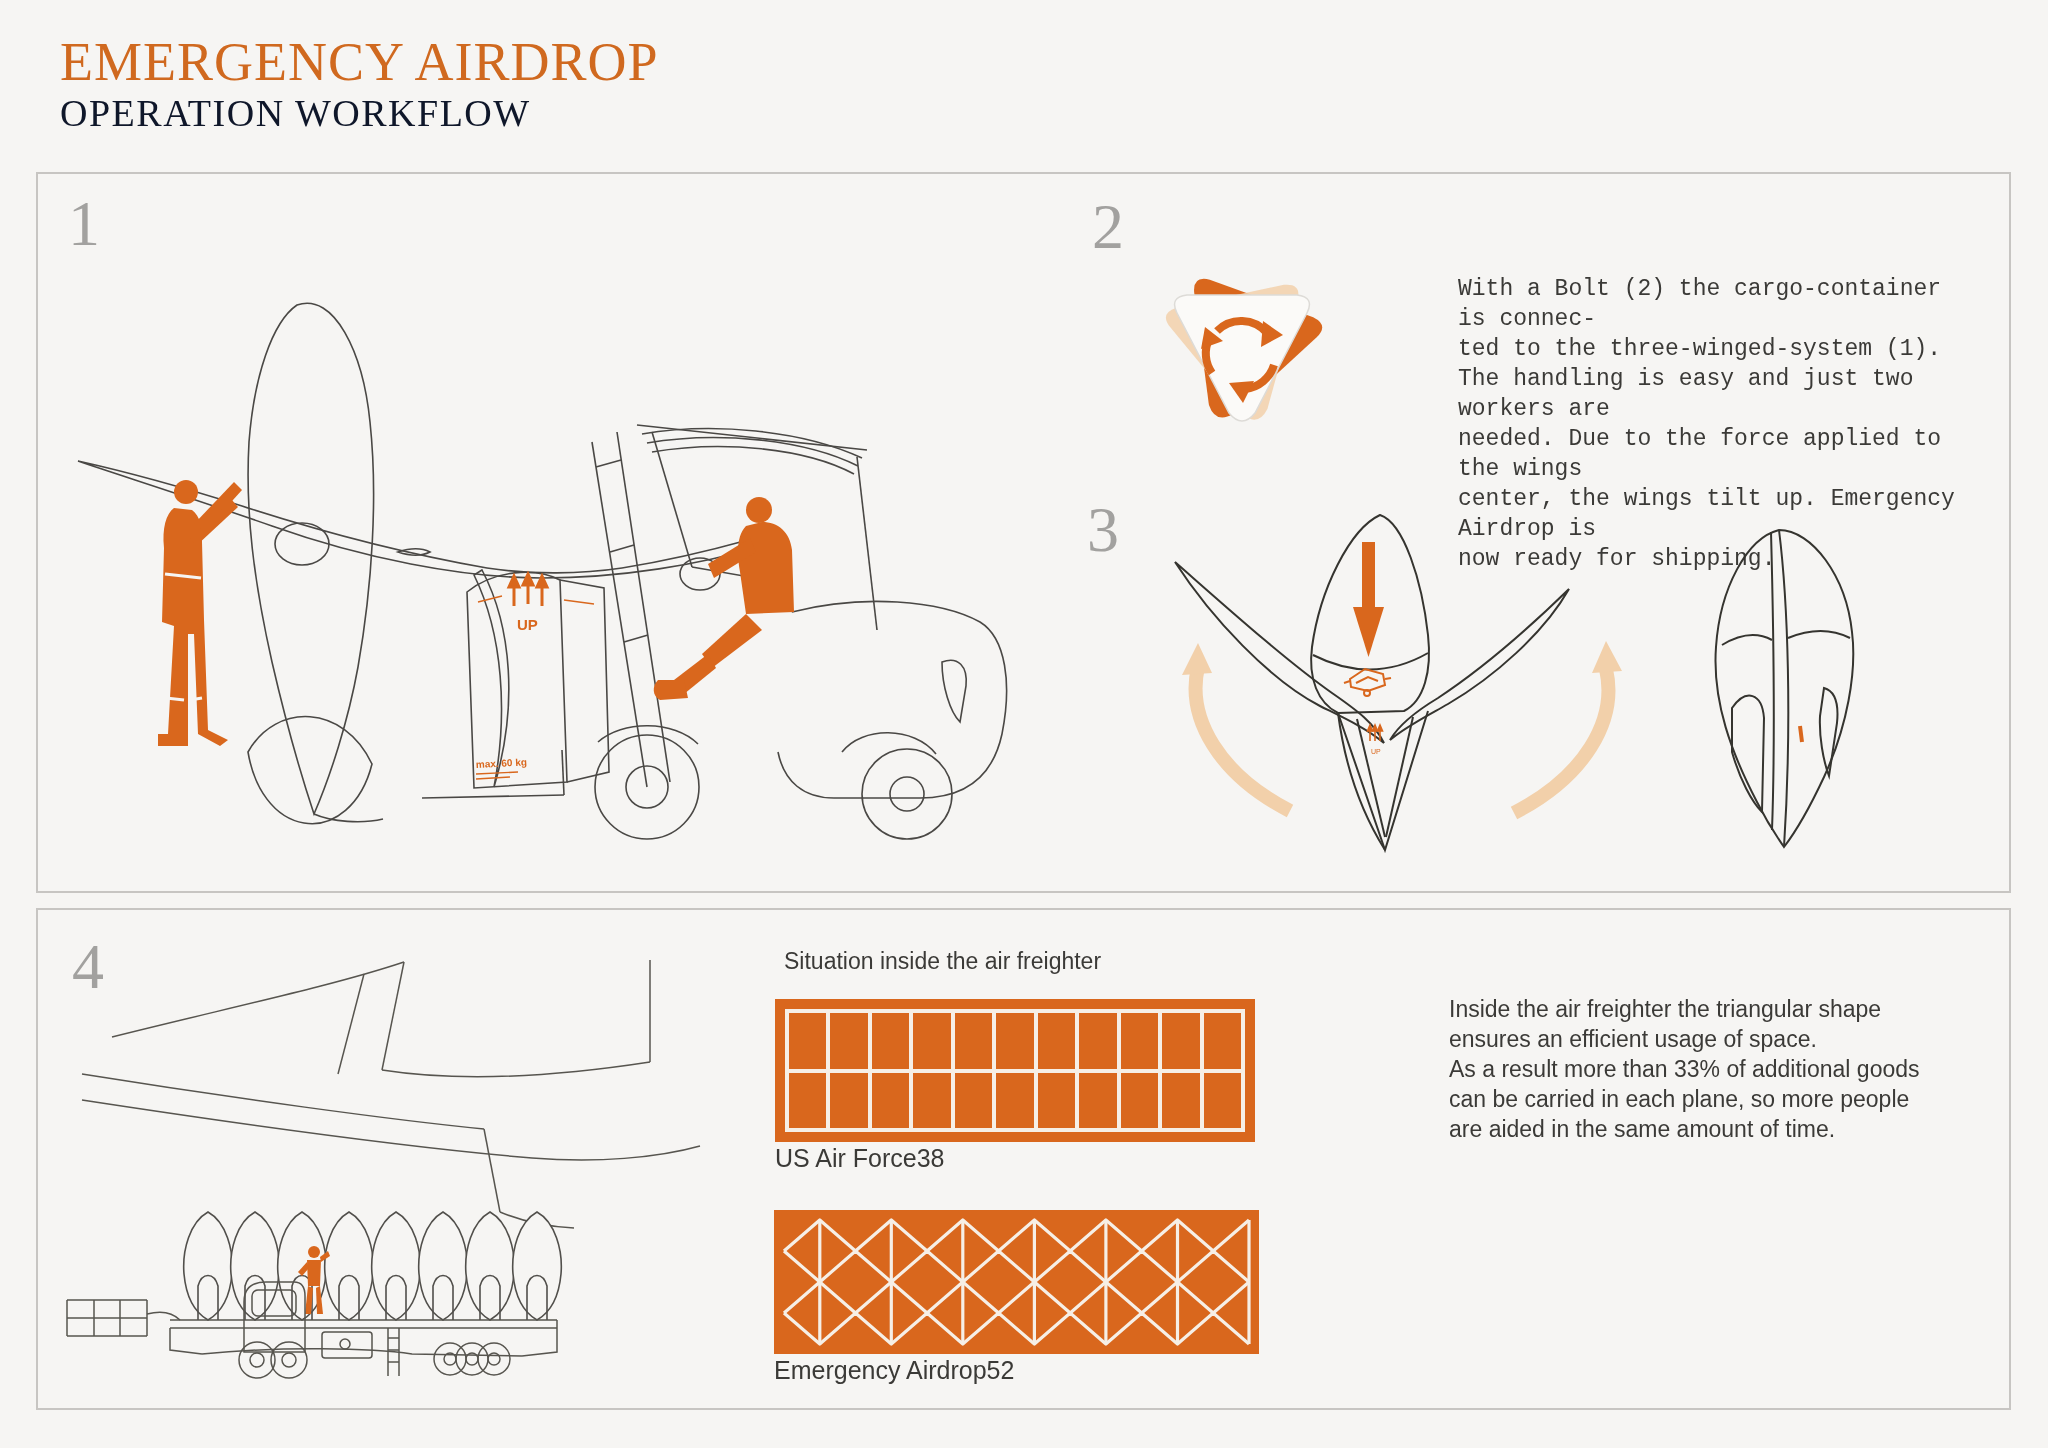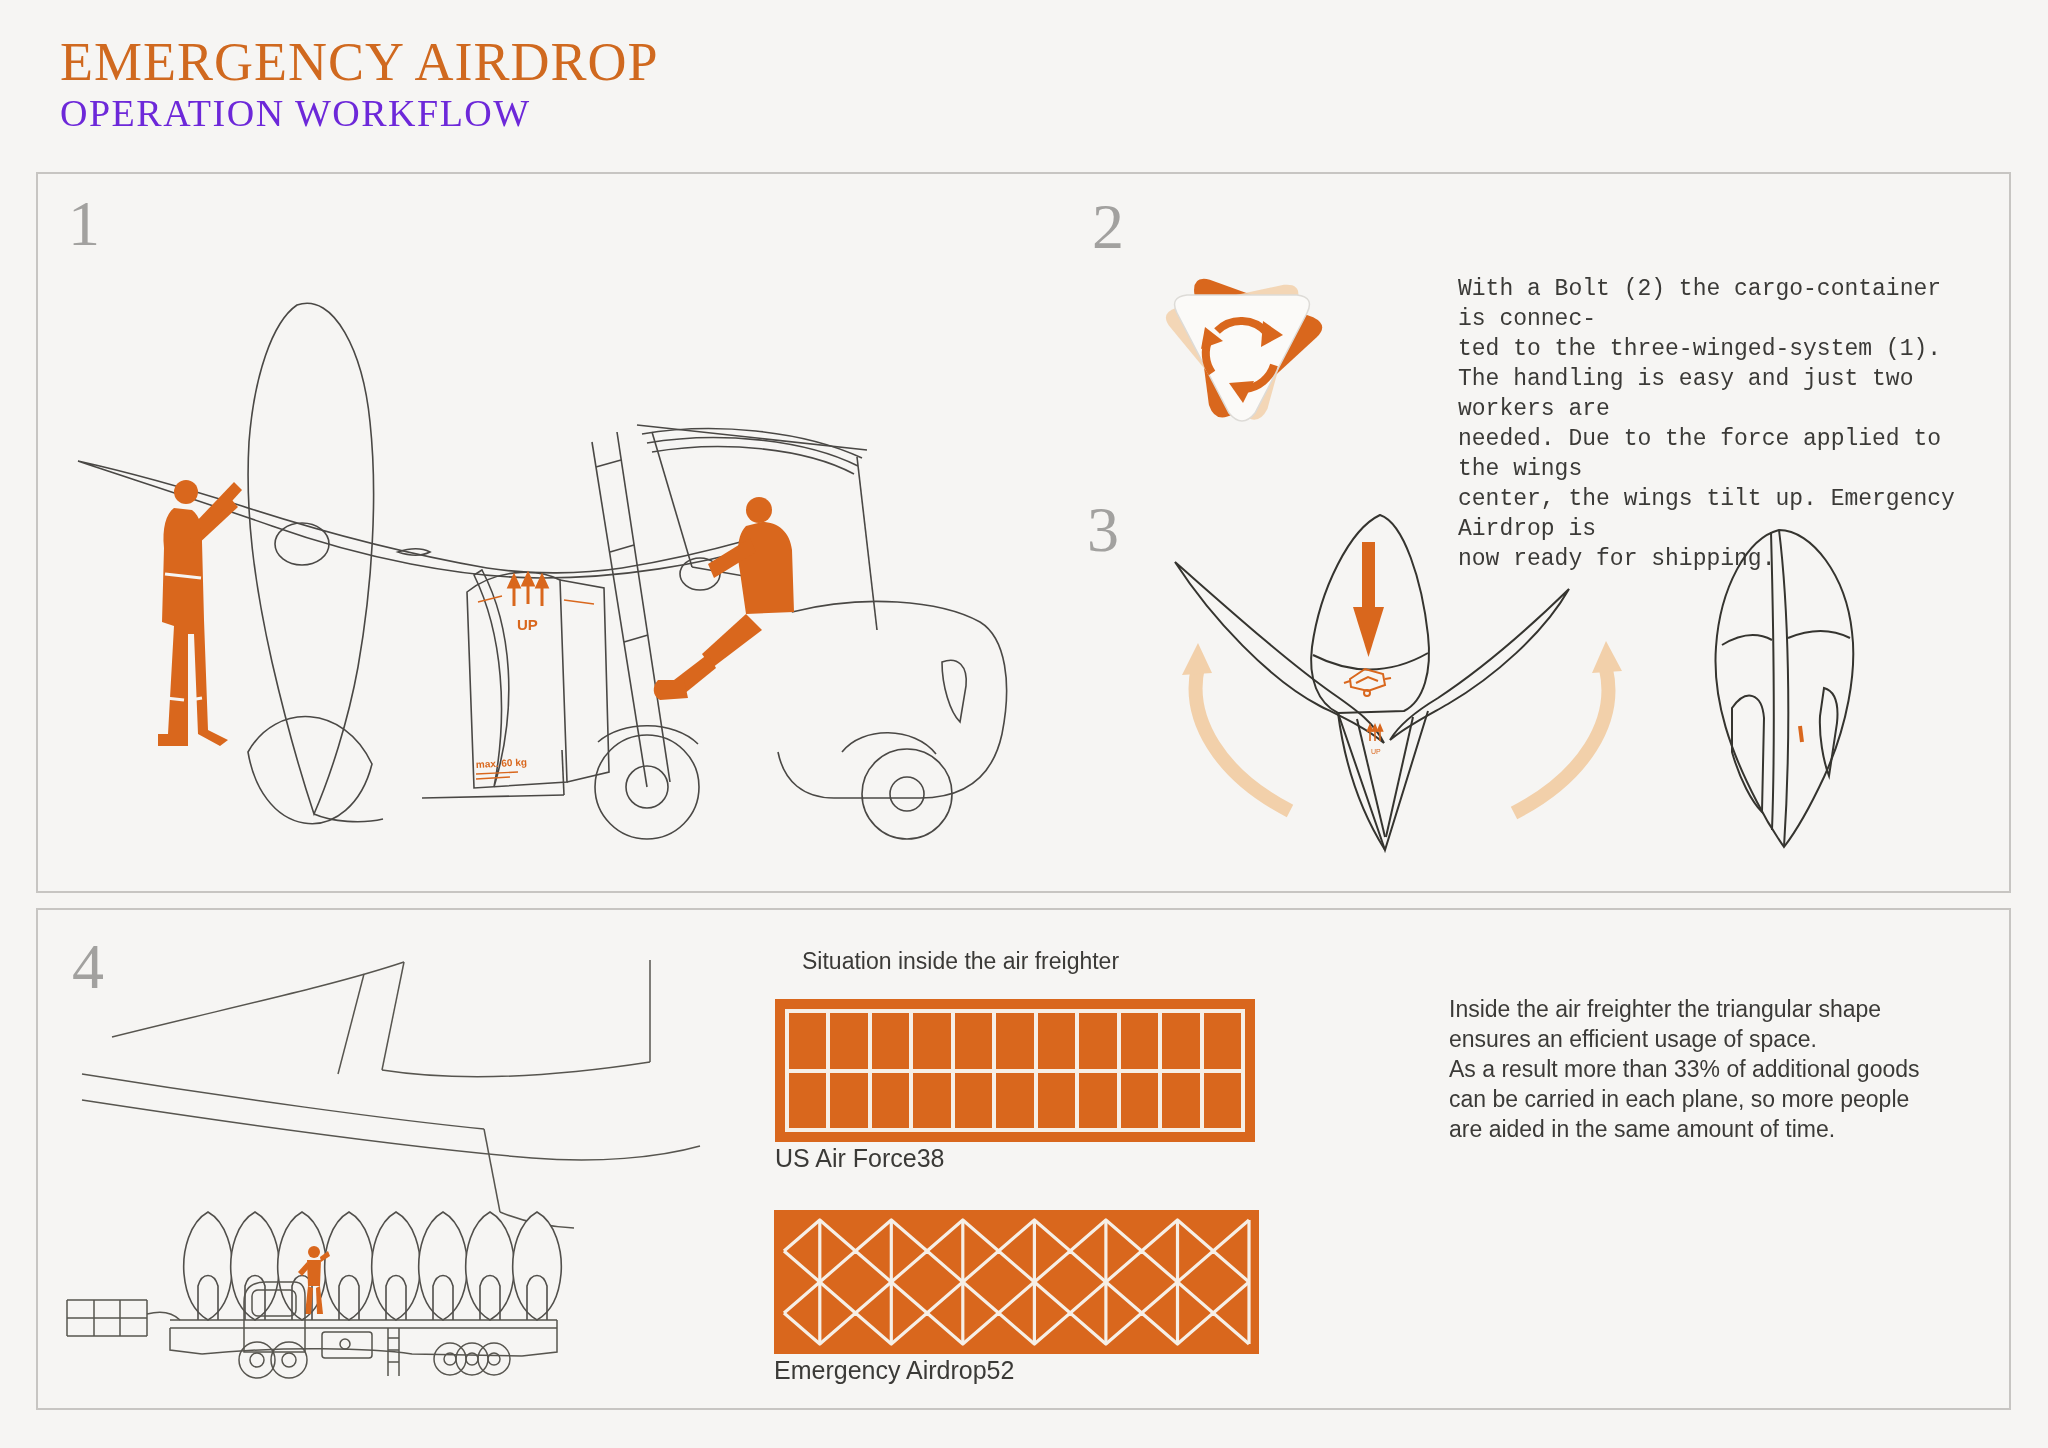--- a/index.html
+++ b/index.html
@@ -1,20 +1,20 @@
 <!DOCTYPE html>
 <html><head>
 <meta charset="utf-8">
 <style>
   html,body{margin:0;padding:0;background:#f6f5f3;}
   .page{position:relative;width:2048px;height:1448px;background:#f6f5f3;overflow:hidden;
         font-family:"Liberation Sans",sans-serif;color:#3b3a37;}
   .hdr{position:absolute;left:60px;top:34px;}
   .hdr .title{font-family:"Liberation Serif",serif;font-size:54px;letter-spacing:1px;color:#d0691f;line-height:1.05;}
-  .hdr .subtitle{font-family:"Liberation Serif",serif;font-size:38px;letter-spacing:1.5px;color:#6d28d9;line-height:1.1;margin-top:2px;}
+  .hdr .subtitle{font-family:"Liberation Serif",serif;font-size:38px;letter-spacing:1.5px;color:#0f172a;line-height:1.1;margin-top:2px;}
   .panel{position:absolute;left:36px;width:1975px;background:#f6f5f3;border:2px solid #c7c5c2;box-sizing:border-box;}
   .panel1{top:172px;height:721px;}
   .panel4{top:908px;height:502px;}
   .stepnum{position:absolute;font-family:"Liberation Serif",serif;font-size:64px;color:#a2a19f;line-height:1;}
   .txtblock{position:absolute;font-size:23px;line-height:30px;color:#3b3a37;}
   .caption{position:absolute;font-size:23px;color:#3b3a37;line-height:30px;}
   .cargo-box{position:absolute;background:#d9671d;box-sizing:border-box;padding:10px;}
   .cargo-grid{display:grid;gap:4px;background:#f6efe6;padding:4px;height:100%;box-sizing:border-box;}
   .cargo-grid .cell{background:#d9671d;}
   .labelrow{position:absolute;display:flex;justify-content:flex-start;font-size:25px;color:#3b3a37;}
@@ -307,21 +307,21 @@
           <circle cx="237" cy="438" r="7"></circle>
         <circle cx="398" cy="437" r="16"></circle>
           <circle cx="398" cy="437" r="6"></circle>
         <circle cx="420" cy="437" r="16"></circle>
           <circle cx="420" cy="437" r="6"></circle>
         <circle cx="442" cy="437" r="16"></circle>
           <circle cx="442" cy="437" r="6"></circle>
       </g>
     </svg>
 
-    <div class="caption" style="left:764px;top:36px;">Situation inside the air freighter</div>
+    <div class="caption" style="left:746px;top:36px;">Situation inside the air freighter</div>
 
     <div class="cargo-box" style="left:737px;top:89px;width:480px;height:143px;">
       <div class="cargo-grid" id="grid-cells" style="grid-template-columns: repeat(11, 1fr);">
           <div class="cell"></div>
           <div class="cell"></div>
           <div class="cell"></div>
           <div class="cell"></div>
           <div class="cell"></div>
           <div class="cell"></div>
           <div class="cell"></div>

